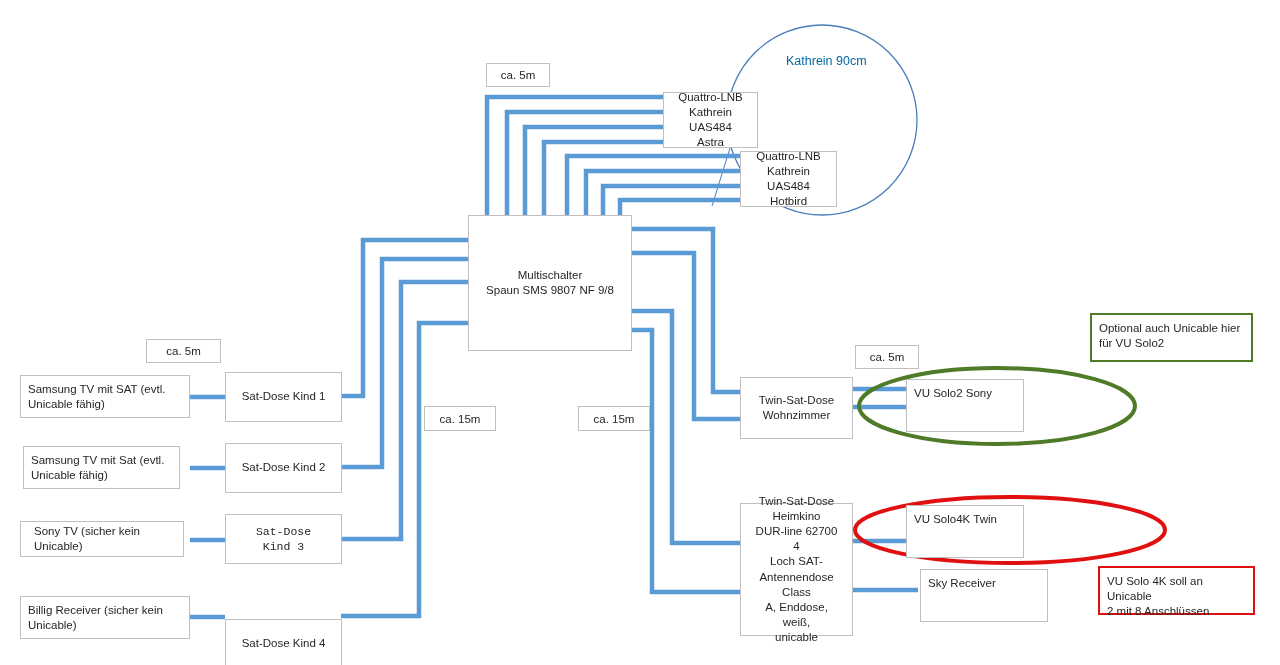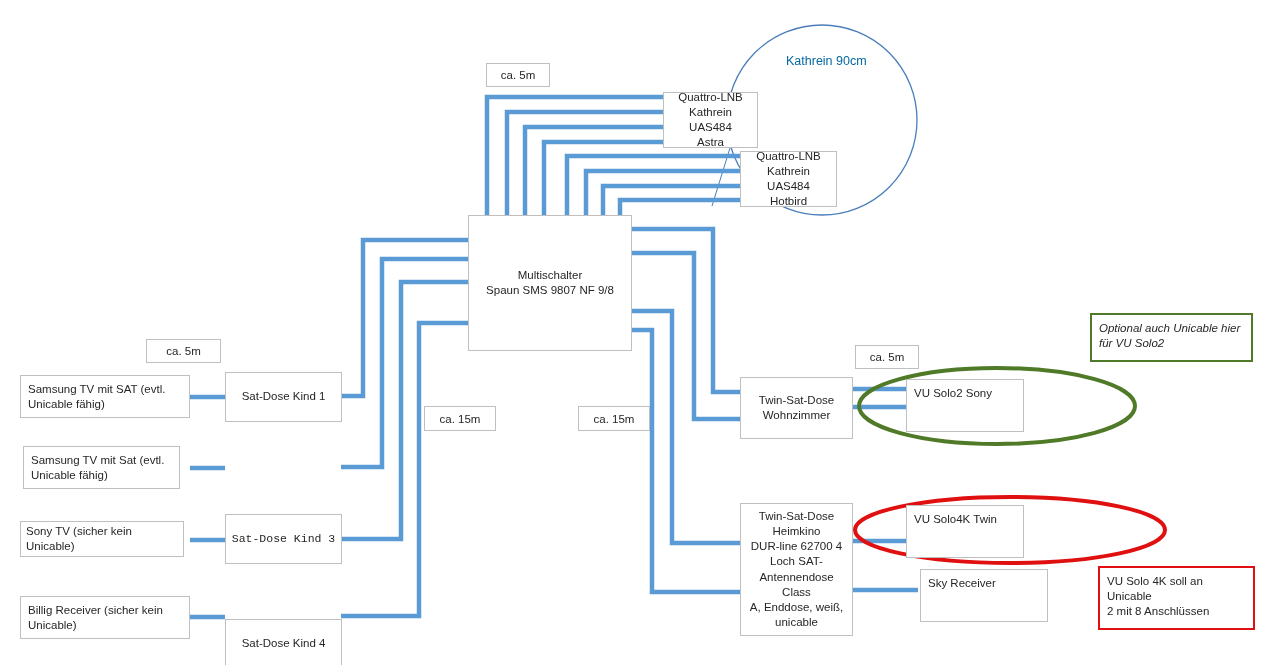--- a/index.html
+++ b/index.html
@@ -28,21 +28,21 @@
     box-sizing: border-box;
     border: 1px solid #bfbfbf;
     background: #ffffff;
     color: #262626;
     font-size: 11.5px;
     line-height: 1.32;
     display: flex;
     align-items: center;
     justify-content: center;
     text-align: center;
-    padding: 2px 5px;
+    padding: 2px 13px;
     white-space: pre-line;
   }
   .node.left-align {
     justify-content: flex-start;
     text-align: left;
   }
   .node.top-left {
     align-items: flex-start;
     justify-content: flex-start;
     text-align: left;
@@ -55,21 +55,20 @@
     background: #ffffff;
     color: #262626;
     font-size: 11.5px;
     display: flex;
     align-items: center;
     justify-content: center;
     text-align: center;
   }
   .note-green {
     border: 2px solid #4F7A28;
-    font-style: italic;
   }
   .note-red {
     border: 2.5px solid #E01010;
   }
   .plain-label {
     position: absolute;
     color: #0369a1;
     font-size: 12.5px;
     white-space: nowrap;
   }
@@ -151,35 +150,36 @@
 
   <div class="node top-left" style="left:20px; top:375px; width:170px; height:43px;">Samsung TV mit SAT (evtl.
 Unicable fähig)</div>
   <div class="node top-left" style="left:23px; top:446px; width:157px; height:43px;">Samsung TV mit Sat (evtl.
 Unicable fähig)</div>
   <div class="node left-align" style="left:20px; top:521px; width:164px; height:36px;">Sony TV (sicher kein Unicable)</div>
   <div class="node top-left" style="left:20px; top:596px; width:170px; height:43px;">Billig Receiver (sicher kein
 Unicable)</div>
 
   <div class="node" style="left:225px; top:372px; width:117px; height:50px;">Sat-Dose Kind 1</div>
+  <div class="node" style="left:225px; top:443px; width:117px; height:50px;">Sat-Dose Kind 2</div>
   <div class="node" style="left:225px; top:514px; width:117px; height:50px;font-family:Liberation Mono, monospace;">Sat-Dose Kind 3</div>
   <div class="node" style="left:225px; top:591px; width:117px; height:50px;margin-top:28px;">Sat-Dose Kind 4</div>
 
   <div class="node" style="left:740px; top:377px; width:113px; height:62px;">Twin-Sat-Dose
 Wohnzimmer</div>
   <div class="node" style="left:740px; top:503px; width:113px; height:133px;">Twin-Sat-Dose
 Heimkino
 DUR-line 62700 4
 Loch SAT-
 Antennendose Class
 A, Enddose, weiß,
 unicable</div>
 
   <div class="node top-left" style="left:906px; top:379px; width:118px; height:53px;">VU Solo2 Sony</div>
   <div class="node top-left" style="left:906px; top:505px; width:118px; height:53px;">VU Solo4K Twin</div>
   <div class="node top-left" style="left:920px; top:569px; width:128px; height:53px;">Sky Receiver</div>
 
   <div class="node top-left note-green" style="left:1090px; top:313px; width:163px; height:49px;">Optional auch Unicable hier
 für VU Solo2</div>
-  <div class="node top-left note-red" style="left:1098px; top:566px; width:157px; height:64px;">VU Solo 4K soll an Unicable
+  <div class="node top-left note-red" style="left:1098px; top:566px; width:157px; height:49px;">VU Solo 4K soll an Unicable
 2 mit 8 Anschlüssen</div>
 
 </div>
 
 </body></html>

